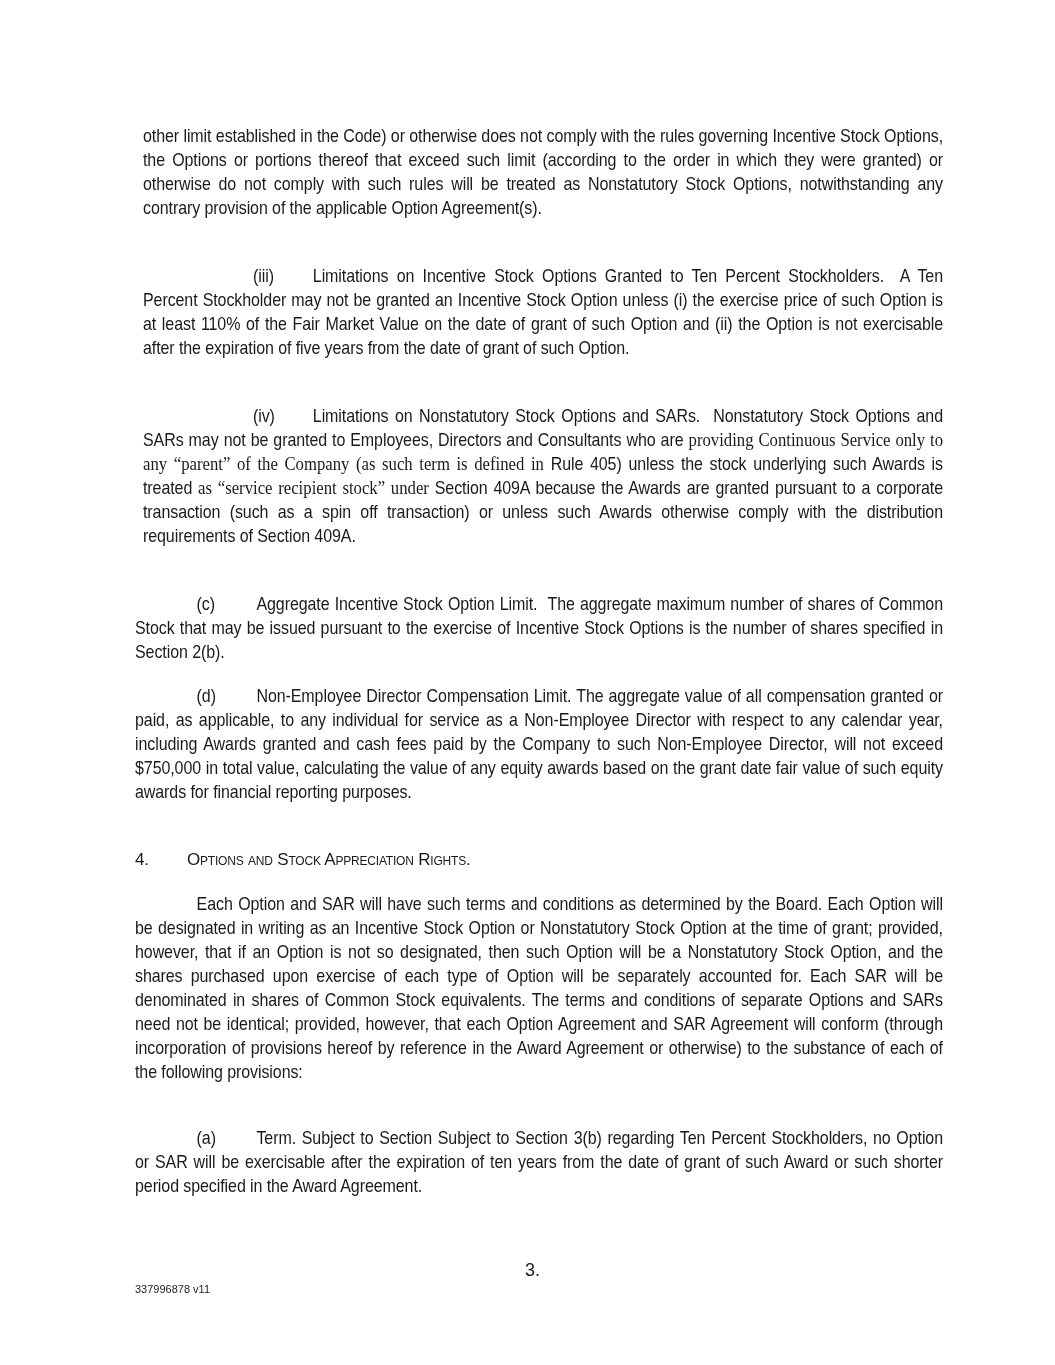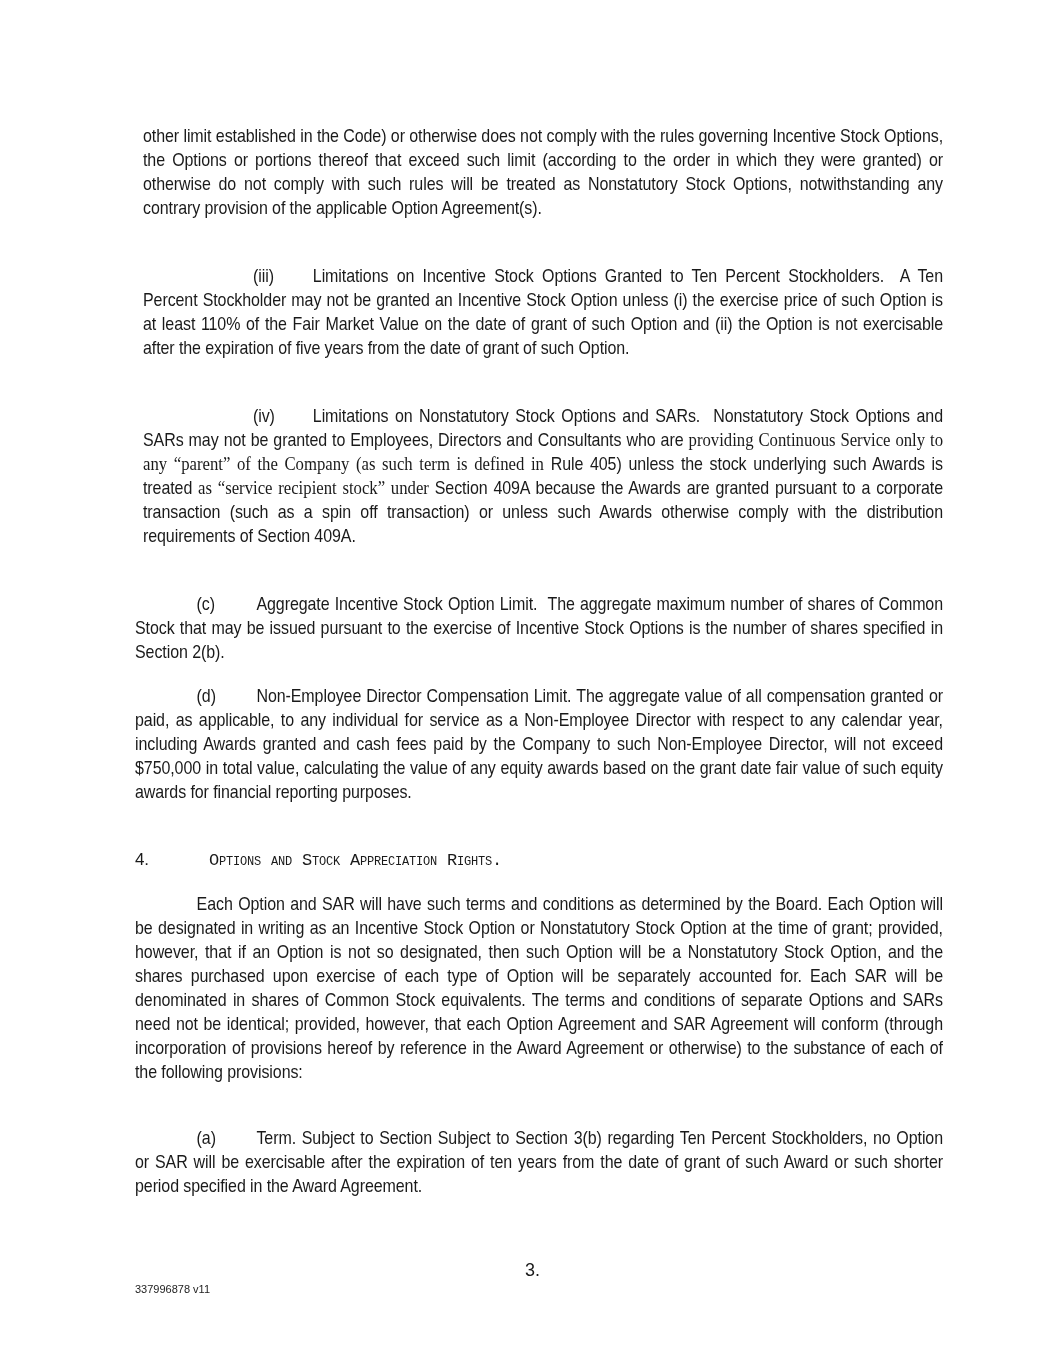--- a/index.html
+++ b/index.html
@@ -37,22 +37,21 @@
 
   .serif {
     font-family: "Liberation Serif", serif;
     font-size: 19px;
     letter-spacing: 0;
   }
   .num { display: inline-block; }
   .heading-title { }
   .smallcaps {
     font-variant: small-caps;
-    font-family: Liberation Mono, monospace;
-    margin-left: 22px;
+    font-family: Liberation Sans, sans-serif;
   }
   .sec-head {
     position: absolute;
     left: 124px;
     top: 848px;
     font-size: 17px;
     line-height: 24px;
     letter-spacing: -0.2px;
   }
   .sec-head .num { width: 52px; }

